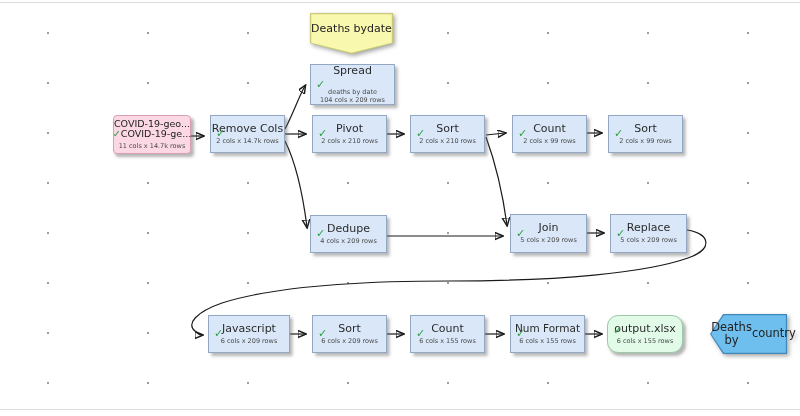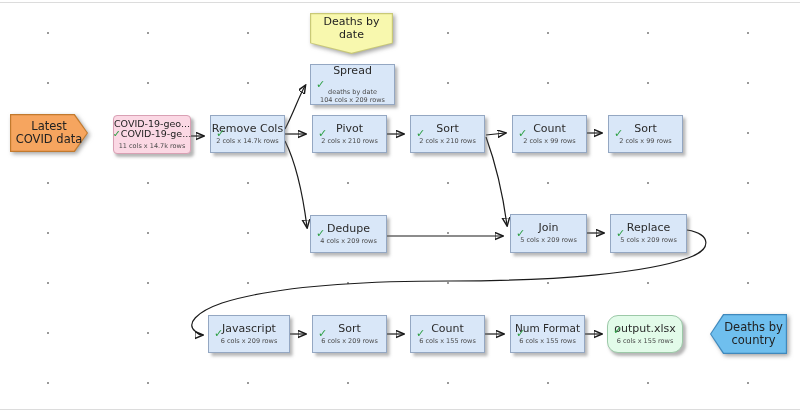--- a/index.html
+++ b/index.html
@@ -42,21 +42,21 @@
 
   .flag, .note { position:absolute; filter:drop-shadow(2px 2.5px 2px rgba(90,90,90,.55)); }
   .flag .shp, .note .shp { position:absolute; }
   .shp.outer { inset:0; }
   .shp.inner { inset:1.2px; }
   .clip-right { clip-path:polygon(0 0, 83% 0, 100% 50%, 83% 100%, 0 100%); }
   .clip-left  { clip-path:polygon(17% 0, 100% 0, 100% 100%, 17% 100%, 0 50%); }
   .clip-note-down { clip-path:polygon(0 0, 100% 0, 100% 74%, 50% 100%, 0 74%); }
   .clip-note-up   { clip-path:polygon(0 15%, 50% 0, 100% 15%, 100% 100%, 0 100%); }
   .flag .txt, .note .txt {
-    position:absolute; inset:0; display:flex; flex-direction:column;
+    position:absolute; inset:0; display:flex; flex-direction:row;
     align-items:center; justify-content:center;
     font-size:11.5px; line-height:1.15; color:#222; text-align:center;border-radius:11px;
   }
   .flag.point-left .txt { padding-left:10px; }
   .note .txt { font-size:11px; }
   .note.point-down .txt { padding-bottom:9px; }
   .note.point-up .txt { padding-top:5px; }
 </style>
 </head>
 <body>
@@ -81,28 +81,20 @@
     <path marker-end="url(#arw)" d="M 587 133 L 601 133"></path>
     <path marker-end="url(#arw)" d="M 387 236 L 502 236"></path>
     <path marker-end="url(#arw)" d="M 587 233 L 603 233"></path>
     <path marker-end="url(#arw)" d="M 687 230 C 712 234, 712 250, 688 258 C 645 273, 560 281, 450 281 C 360 281, 272 287, 222 303 C 196 312, 186 324, 195 331 C 198 334, 200 335, 202 335"></path>
     <path marker-end="url(#arw)" d="M 290 334 L 305 334"></path>
     <path marker-end="url(#arw)" d="M 387 334 L 403 334"></path>
     <path marker-end="url(#arw)" d="M 485 334 L 503 334"></path>
     <path marker-end="url(#arw)" d="M 585 334 L 601 334"></path>
   </svg>
 
-  <div class="flag point-right" style="left:10px;top:114px;width:78px;height:38px">
-    <div class="shp outer clip-right" style="background:var(--flag-orange-border)"></div>
-    <div class="shp inner clip-right" style="background:var(--flag-orange)"></div>
-    <div class="txt">
-      <span>Latest</span>
-      <span>COVID data</span>
-    </div>
-  </div>
 
   <div class="node io-in" style="left:113px;top:115px;width:78px;height:39px">
     <div class="fline">COVID-19-geo...</div>
     <div class="fline"><span class="fcheck">✓</span><span>COVID-19-ge...</span></div>
     <div class="stats">11 cols x 14.7k rows</div>
   </div>
 
   <div class="node" style="left:210px;top:115px;width:75px;height:38px">
     <span class="check">✓</span>
     <div class="title">Remove Cols</div>

